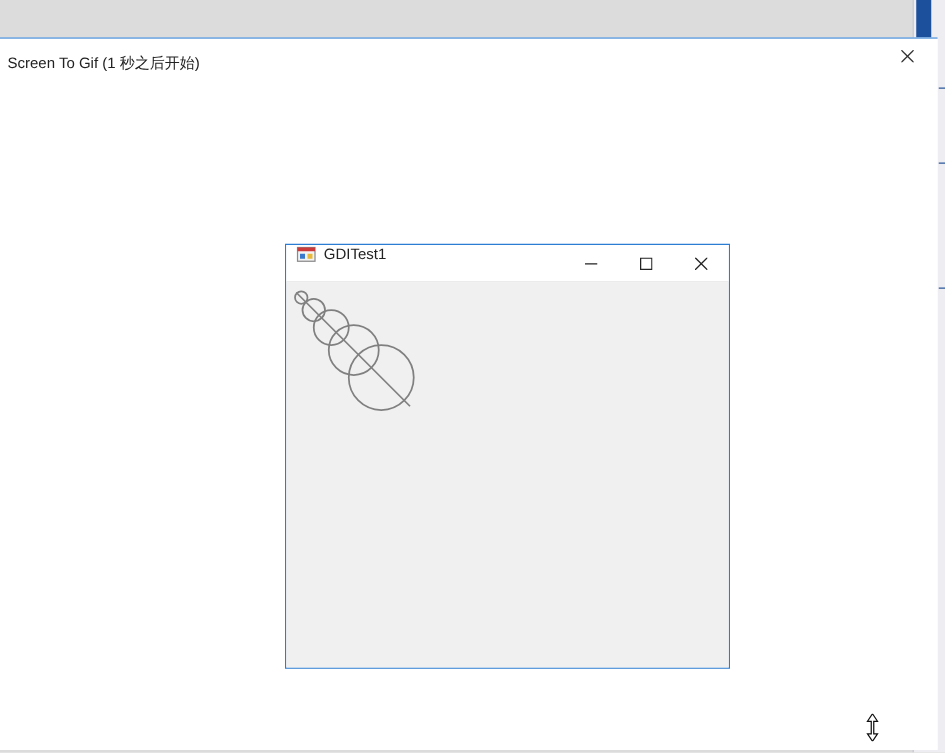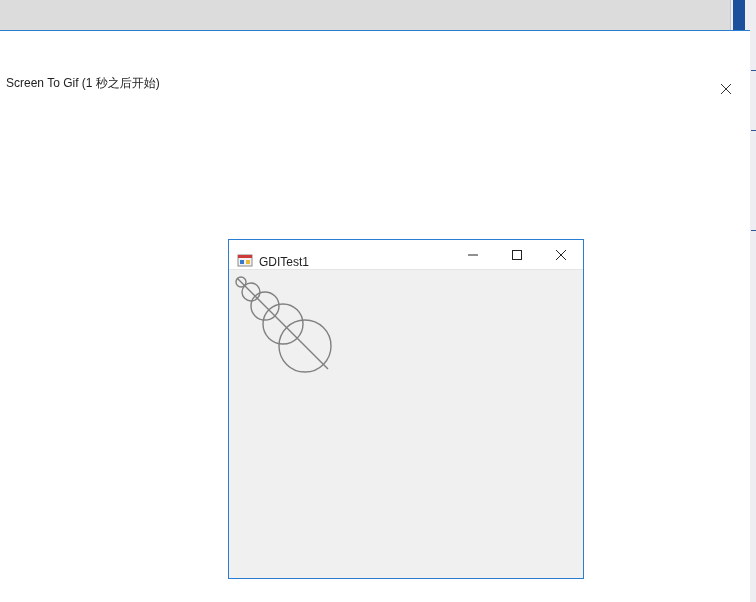--- a/index.html
+++ b/index.html
@@ -43,26 +43,25 @@
     top: 30px;
     width: 750px;
     height: 570px;
     background: #ffffff;
     border-top: 1px solid #2b7cd3;
   }
   .outer-titlebar {
     height: 28px;
     background: #ffffff;
     display: flex;
-    align-items: flex-start;
+    align-items: flex-end;
     padding-left: 6px;
     font-size: 12px;
     color: #222;
     position: relative;
-    margin-top: 44px;
   }
   .outer-close {
     position: absolute;
     right: 4px; top: 2px;
     width: 40px; height: 24px;
     display: flex;
     align-items: center;
     justify-content: center;
     font-size: 14px;
     color: #333;
@@ -82,21 +81,21 @@
     width: 356px;
     height: 340px;
     background: #ffffff;
     border: 1px solid #2b7cd3;
     box-shadow: 0 0 0 0 rgba(0,0,0,0);
   }
   .inner-titlebar {
     height: 30px;
     background: #ffffff;
     display: flex;
-    align-items: flex-end;
+    align-items: flex-start;
     position: relative;
     border-bottom: 1px solid #e5e5e5;
   }
   .inner-titlebar .app-icon {
     width: 16px; height: 16px;
     margin: 0 6px 0 8px;
     display: inline-flex;
     align-items: center;
     justify-content: center;
   }

